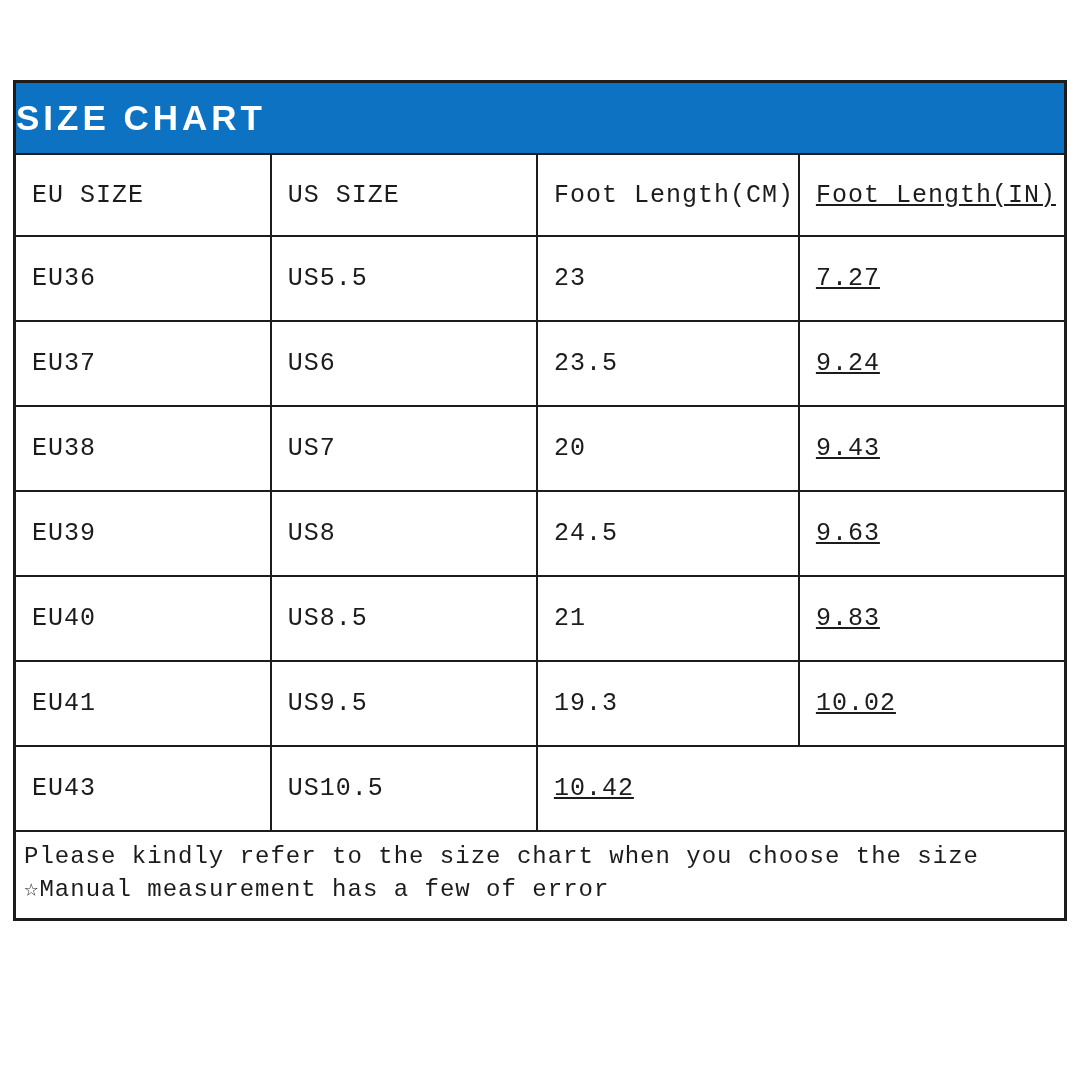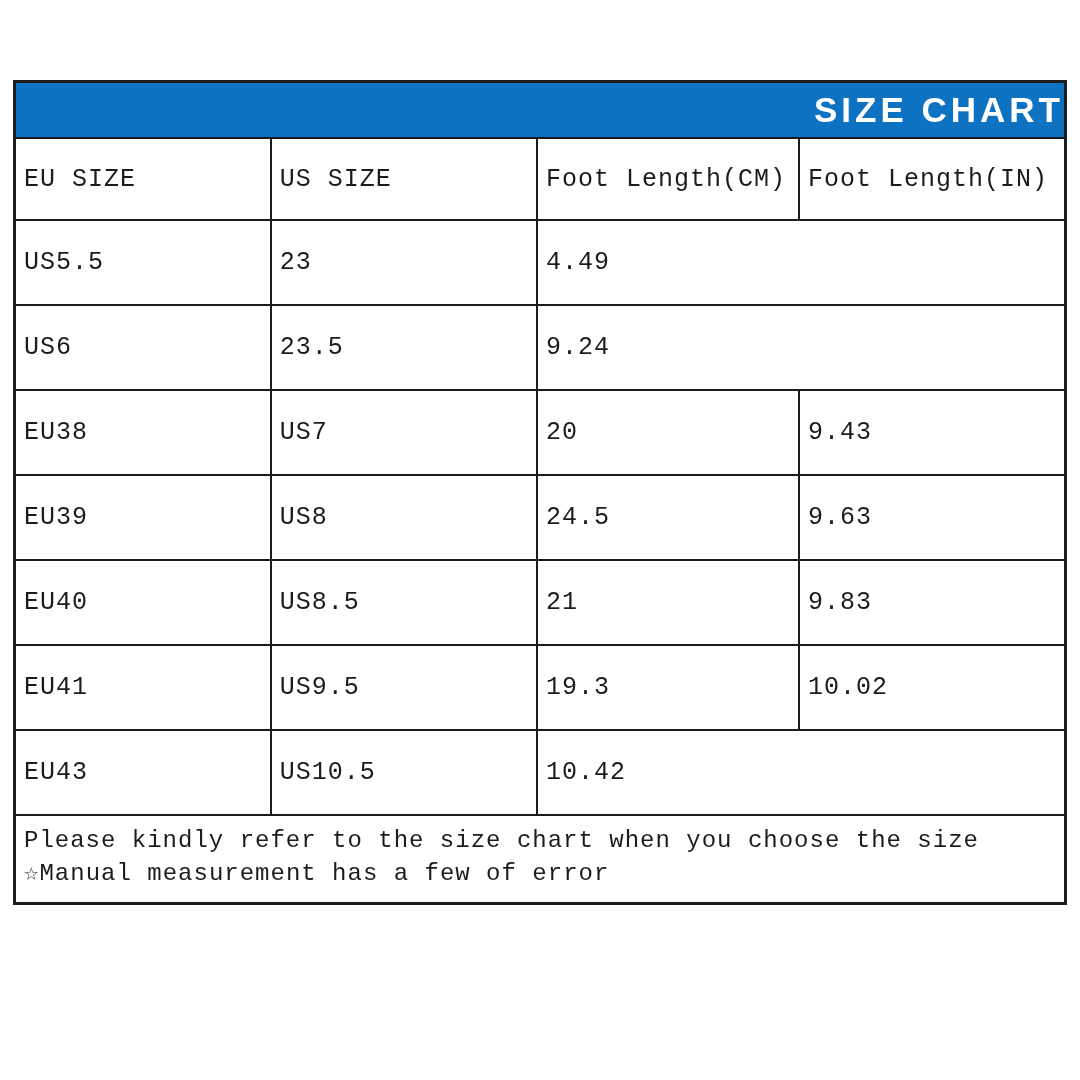--- a/index.html
+++ b/index.html
@@ -26,52 +26,52 @@
   }
   .table-wrap {
     position: absolute;
     left: 13px;
     top: 80px;
     width: 1054px;
     border: 3px solid var(--border);
     background: #ffffff;
   }
   .title-bar {
-    height: 56px;
+    height: 72px;
     background: var(--header-bg);
     border-bottom: 2px solid var(--border);
     display: flex;
     align-items: center;
-    justify-content: flex-end;
+    justify-content: flex-start;
   }
   .title-text {
     color: var(--header-text);
     font-family: "Liberation Sans", "DejaVu Sans", sans-serif;
     font-weight: bold;
     font-size: 35px;
     letter-spacing: 4px;
   }
   .grid-row {
     display: grid;
     grid-template-columns: 24.4% 25.4% 25.0% 25.2%;
     border-bottom: 2px solid var(--border);
   }
   .cell {
     height: 83px;
-    padding-left: 8px;
+    padding-left: 16px;
     display: flex;
     align-items: center;
     font-size: 25px;
     letter-spacing: 1px;
     color: var(--text);
     border-right: 2px solid var(--border);
     overflow: hidden;
     white-space: nowrap;
   }
-  .cell:last-child { border-right: none; }
+  .cell:last-child { border-right: none; text-decoration: underline; }
   .header-row .cell { height: 80px; }
   .note-block {
     padding: 8px 8px 12px 8px;
     font-size: 24px;
     letter-spacing: 1px;
     line-height: 33px;
     color: var(--text);
   }
   .note-line { white-space: nowrap; }
 </style>
@@ -86,26 +86,28 @@
     </div>
 
     <div class="grid-row header-row">
       <div class="cell">EU SIZE</div>
       <div class="cell">US SIZE</div>
       <div class="cell">Foot Length(CM)</div>
       <div class="cell">Foot Length(IN)</div>
     </div>
 
     <div class="grid-row">
+      <div class="cell">EU36</div>
       <div class="cell">US5.5</div>
       <div class="cell">23</div>
-      <div class="cell">4.49</div>
+      <div class="cell">7.27</div>
     </div>
 
     <div class="grid-row">
+      <div class="cell">EU37</div>
       <div class="cell">US6</div>
       <div class="cell">23.5</div>
       <div class="cell">9.24</div>
     </div>
 
     <div class="grid-row">
       <div class="cell">EU38</div>
       <div class="cell">US7</div>
       <div class="cell">20</div>
       <div class="cell">9.43</div>

